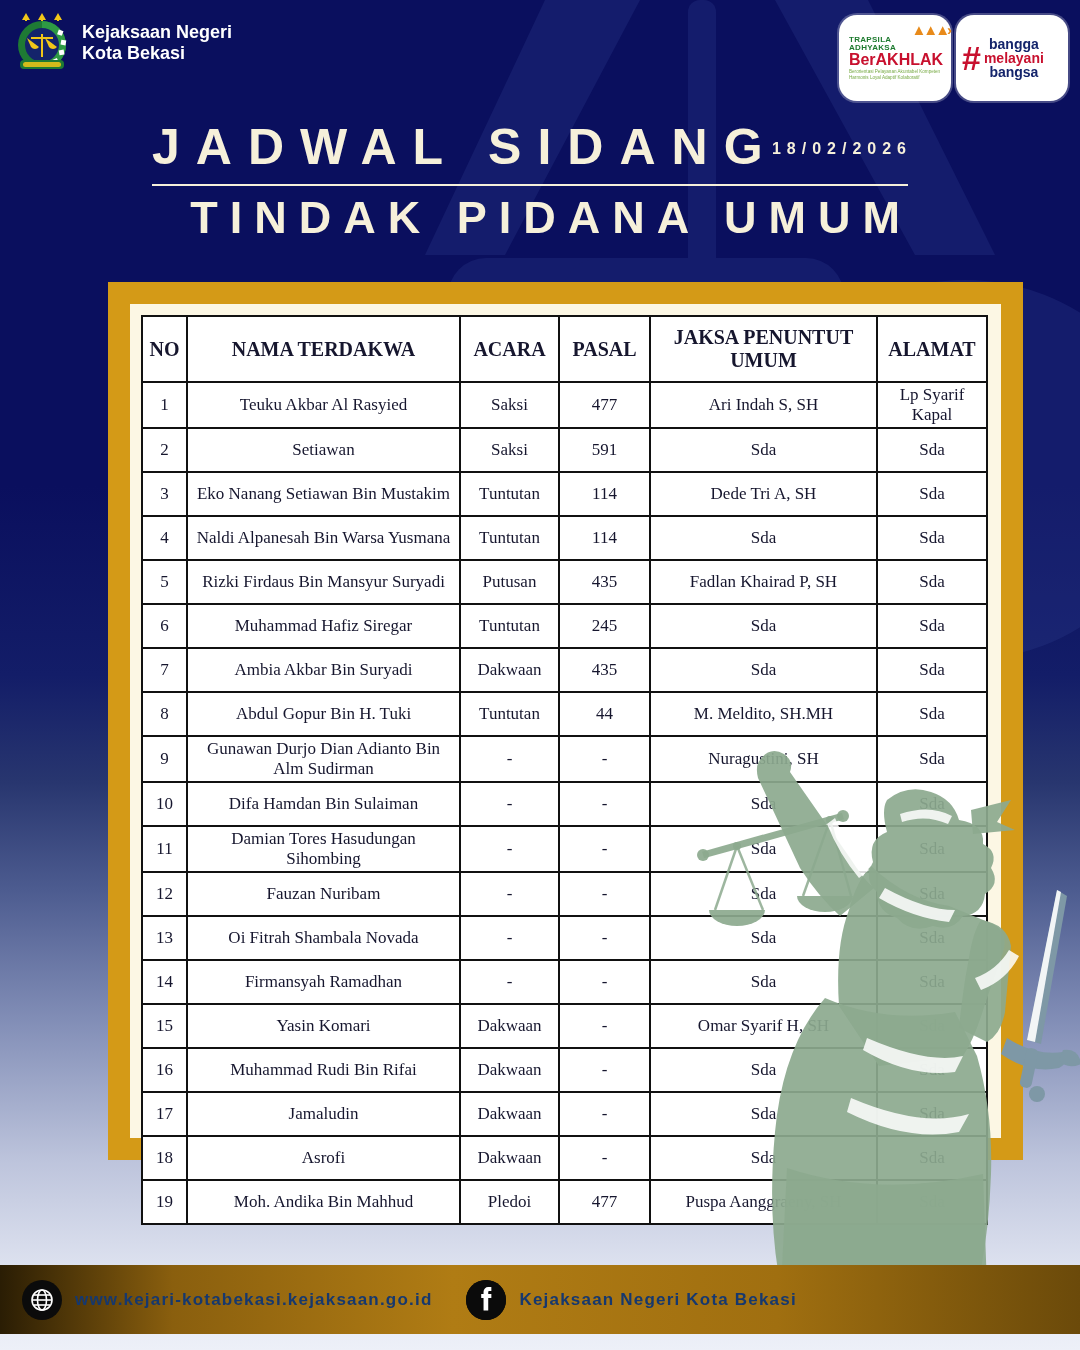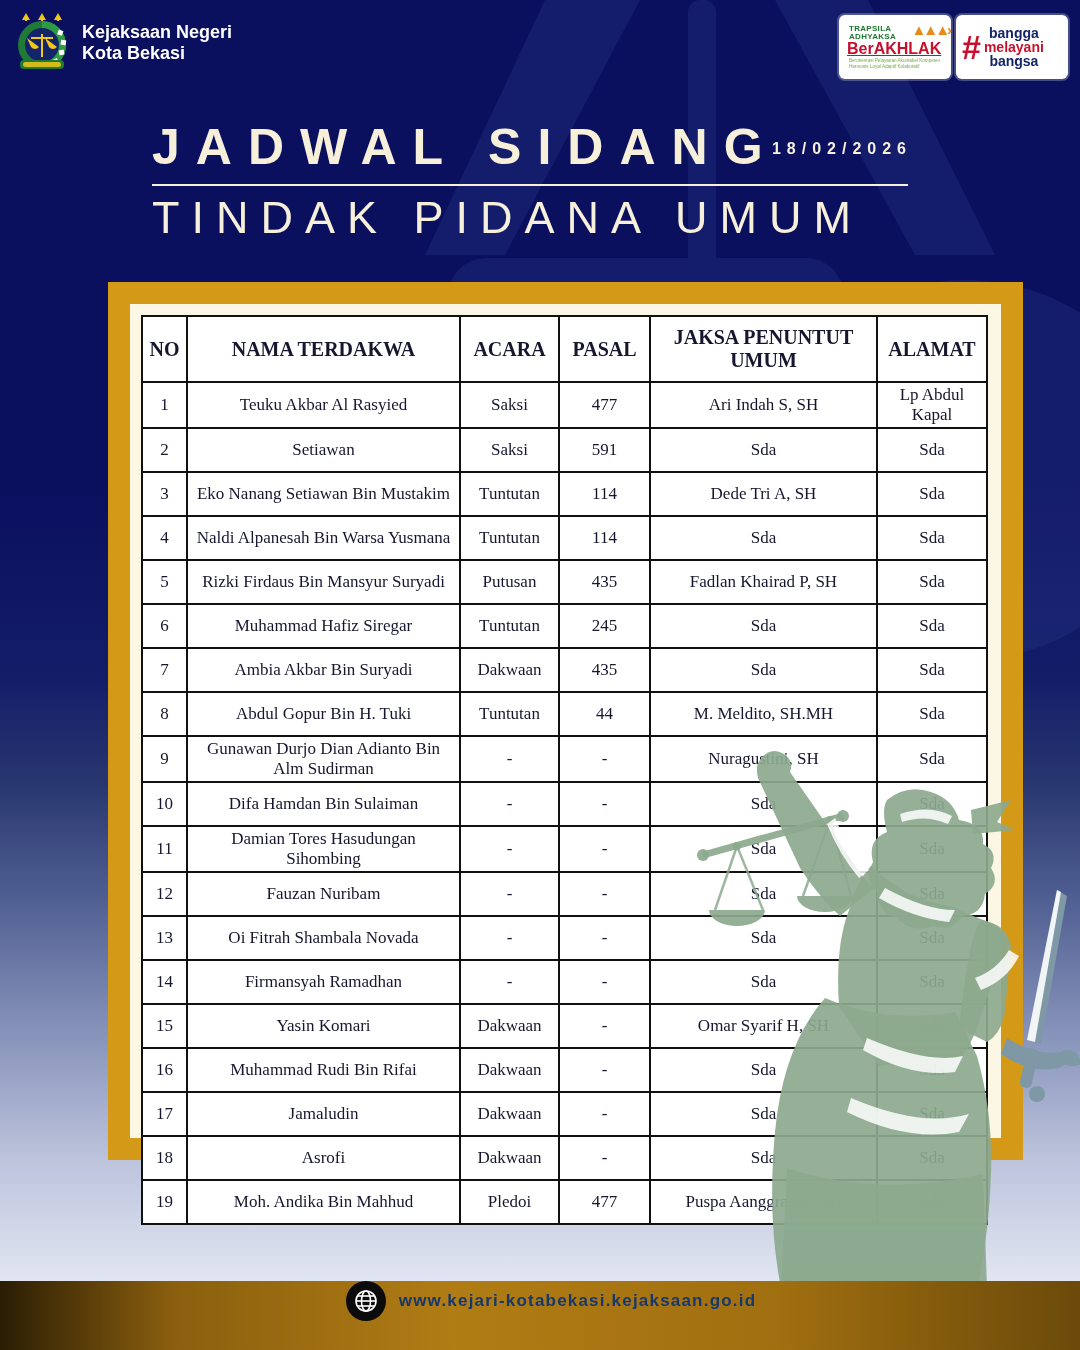--- a/index.html
+++ b/index.html
@@ -7,55 +7,55 @@
        font-family:"Liberation Sans",sans-serif;}
   .stage{position:absolute;inset:0;width:1080px;height:1350px;
        background:linear-gradient(180deg,#0A0F5E 0%,#0A0F5E 36%,#131D68 50%,
         #28366F 58%,#4D5C90 66%,#8490B8 76%,#BDC4DC 86%,#E2E6F2 95%,#EDF0F8 100%);}
   
   .watermark{position:absolute;top:0;left:0;opacity:.55;}
   
   .hdr{position:absolute;top:12px;left:14px;display:flex;align-items:center;gap:12px;}
   .org-name{color:#FFFFFF;font-weight:bold;font-size:18px;line-height:1.15;}
   .badges{position:absolute;top:15px;right:12px;display:flex;gap:5px;align-items:stretch;}
-  .pill{background:#FFFFFF;border-radius:6px;padding:10px 6px;box-shadow:0 0 0 2px rgba(255,255,255,.25);}
+  .pill{background:#FFFFFF;border-radius:18px;padding:21px 6px;box-shadow:0 0 0 2px rgba(255,255,255,.25);}
   .pill-ber{width:100px;text-align:center;position:relative;}
   .trapsila{color:#1D7A2E;font-weight:bold;font-size:8px;line-height:1;letter-spacing:.3px;text-align:left;padding-left:4px;}
-  .berakhlak{color:#C8102E;font-weight:bold;font-size:16px;line-height:1.05;text-align:left;padding-left:2px;text-decoration:underline;}
+  .berakhlak{color:#C8102E;font-weight:bold;font-size:16px;line-height:1.05;text-align:center;padding-left:2px;}
   .arrows{position:absolute;top:6px;right:2px;color:#E88A1A;font-weight:bold;font-size:15px;letter-spacing:-3px;}
   .bersub{font-size:4.6px;line-height:1.25;color:#7a4;text-align:left;padding-left:4px;}
   .pill-bangga{width:100px;display:flex;align-items:center;gap:3px;}
   .hash{color:#C8102E;font-weight:bold;font-size:34px;line-height:.8;}
   .bangga{font-weight:bold;font-size:14px;line-height:1.02;text-align:center;}
   .bangga .n{color:#14246B;display:block;}
   .bangga .r{color:#C8102E;display:block;}
   
   .title-wrap{position:absolute;left:152px;top:118px;width:760px;color:#F6F0DA;}
   .t1{font-size:50px;font-weight:bold;letter-spacing:16px;white-space:nowrap;display:inline-block;}
   .tdate{font-size:16px;letter-spacing:6px;position:absolute;right:0;top:22px;font-weight:700;}
   .tline{border:none;border-top:2px solid #F6F0DA;margin:8px 0 6px 0;width:756px;}
-  .t2{font-size:45px;font-weight:normal;letter-spacing:12px;white-space:nowrap;}
+  .t2{font-size:45px;font-weight:bold;letter-spacing:12px;white-space:nowrap;text-align:right;}
   
   .card{position:absolute;left:108px;top:282px;width:915px;height:878px;
         background:#FCF7E4;border:22px solid #D49A17;box-sizing:border-box;}
   table.court{border-collapse:collapse;table-layout:fixed;width:845px;margin:11px 0 0 11px;
         font-family:"Liberation Serif","DejaVu Serif",serif;color:#16162E;background:#FFFFFF;}
   table.court th,table.court td{border:2px solid #111111;padding:2px 4px;}
   table.court th{font-size:20px;font-weight:bold;text-align:center;height:60px;}
   table.court td{font-size:17px;height:38px;text-align:center;vertical-align:middle;}
   td.c0{text-align:left;padding-left:5px;}
   td.c1{text-align:left;padding-left:13px;}
   col.w0{width:45px;}col.w1{width:273px;}col.w2{width:99px;}
   col.w3{width:91px;}col.w4{width:227px;}col.w5{width:110px;}
   
   .justice{position:absolute;left:675px;top:738px;}
   
-  .footer{position:absolute;left:0;bottom:0;width:1080px;height:69px;
+  .footer{position:absolute;left:0;bottom:16px;width:1080px;height:69px;
      background:linear-gradient(90deg,#2A1D04 0%,#8A5F0E 16%,#B07C14 42%,#A06F10 72%,#6B4A0A 100%);
-     display:flex;align-items:center;gap:34px;padding-left:22px;box-sizing:border-box;z-index:5;flex-direction:column;}
+     display:flex;align-items:center;gap:34px;padding-left:22px;box-sizing:border-box;z-index:5;}
   .fitem{display:flex;align-items:center;gap:13px;color:#16386E;font-weight:bold;
      font-size:17px;letter-spacing:1.2px;white-space:nowrap;}
   .icirc{width:40px;height:40px;border-radius:50%;background:#0b0b0b;display:flex;
      align-items:center;justify-content:center;flex:0 0 auto;}
 </style>
 </head>
 <body>
 
 <div class="stage">
 
@@ -153,21 +153,21 @@
             <th>ALAMAT</th>
           </tr>
         </thead>
       <tbody>
           <tr>
             <td class="c0">1</td>
             <td class="c1">Teuku Akbar Al Rasyied</td>
             <td class="c2">Saksi</td>
             <td class="c3">477</td>
             <td class="c4">Ari Indah S, SH</td>
-            <td class="c5">Lp Abdul Kapal</td>
+            <td class="c5">Lp Syarif Kapal</td>
           </tr>
           <tr>
             <td class="c0">2</td>
             <td class="c1">Setiawan</td>
             <td class="c2">Saksi</td>
             <td class="c3">591</td>
             <td class="c4">Sda</td>
             <td class="c5">Sda</td>
           </tr>
           <tr>

